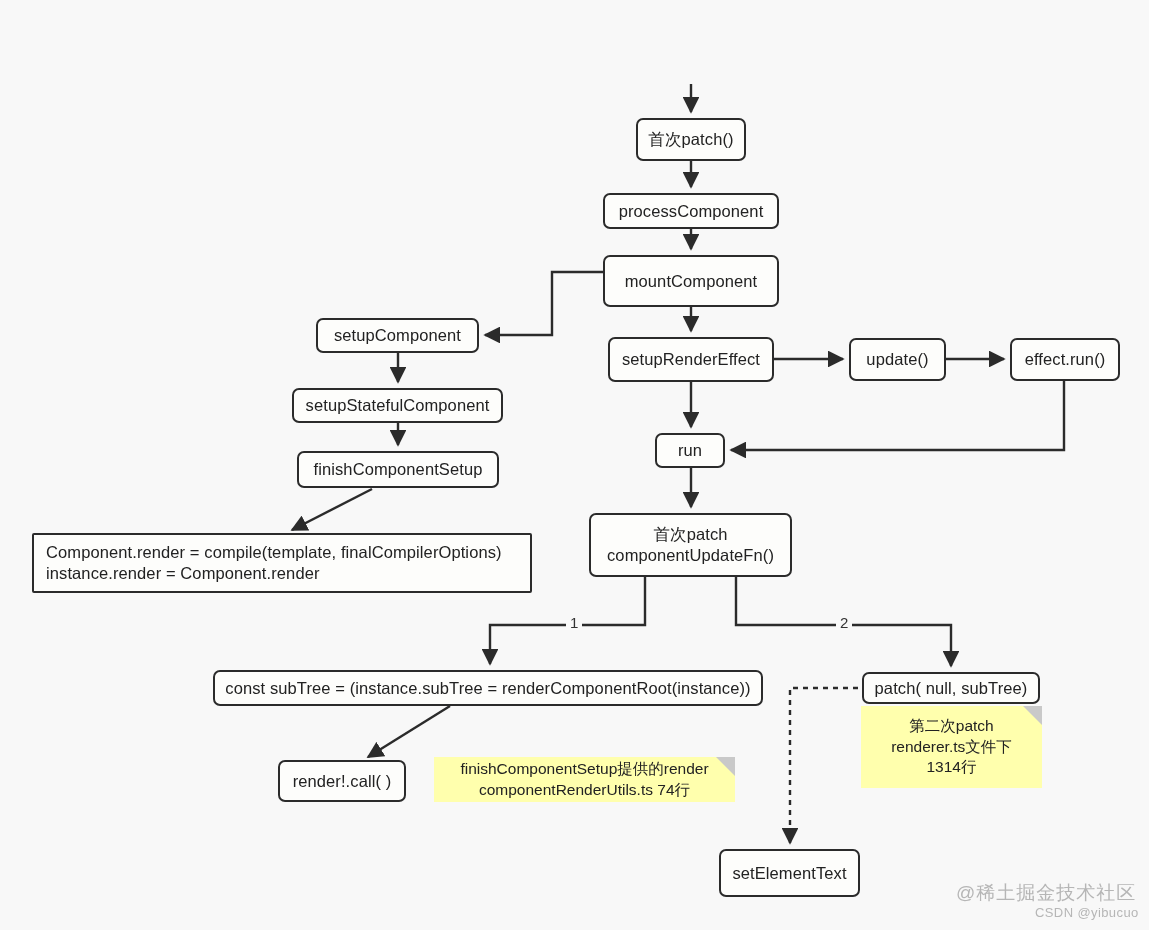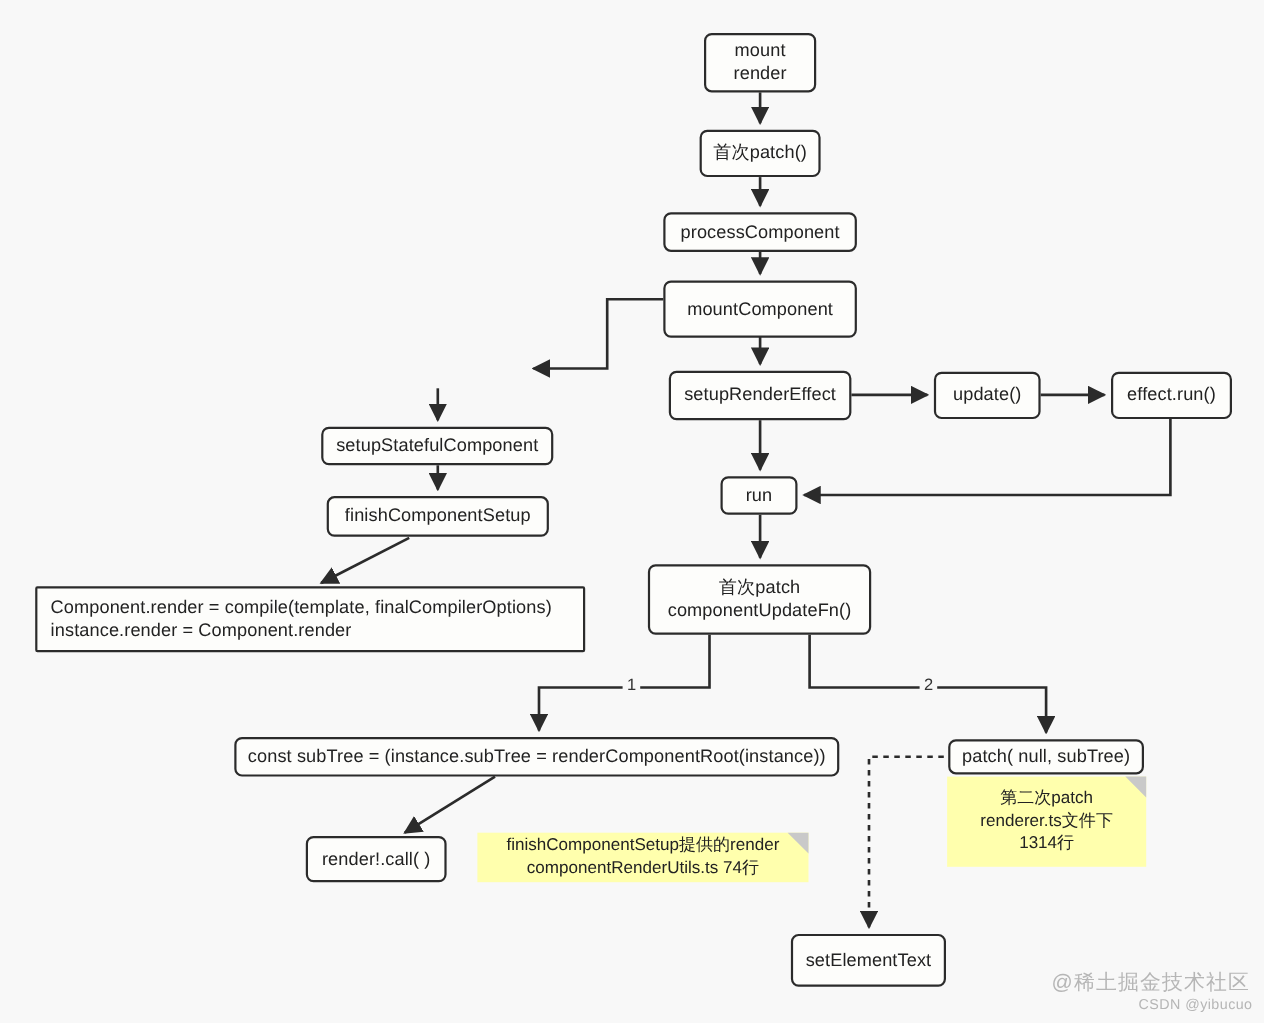--- a/index.html
+++ b/index.html
@@ -140,29 +140,28 @@
       <path d="M 736 577 L 736 625 L 951 625 L 951 666"></path>
 
       <path d="M 450 706 L 368 757"></path>
     </g>
     <g fill="none" stroke="#2b2b2b" stroke-width="2.4" stroke-dasharray="5 5" marker-end="url(#arrow)">
 
       <path d="M 858 688 L 790 688 L 790 843"></path>
     </g>
   </svg>
 
-  <div class="node" style="left:640px; top:30px; width:102px; height:54px;">mount
-render</div>
 
   <div class="node" style="left:636px; top:118px; width:110px; height:43px;">首次patch()</div>
 
   <div class="node" style="left:603px; top:193px; width:176px; height:36px;">processComponent</div>
 
   <div class="node" style="left:603px; top:255px; width:176px; height:52px;">mountComponent</div>
 
+  <div class="node" style="left:316px; top:318px; width:163px; height:35px;">setupComponent</div>
 
   <div class="node" style="left:292px; top:388px; width:211px; height:35px;">setupStatefulComponent</div>
 
   <div class="node" style="left:297px; top:451px; width:202px; height:37px;">finishComponentSetup</div>
 
   <div class="node sharp" style="left:32px; top:533px; width:500px; height:60px;">Component.render = compile(template, finalCompilerOptions)
 instance.render = Component.render</div>
 
   <div class="node" style="left:608px; top:337px; width:166px; height:45px;">setupRenderEffect</div>
 

